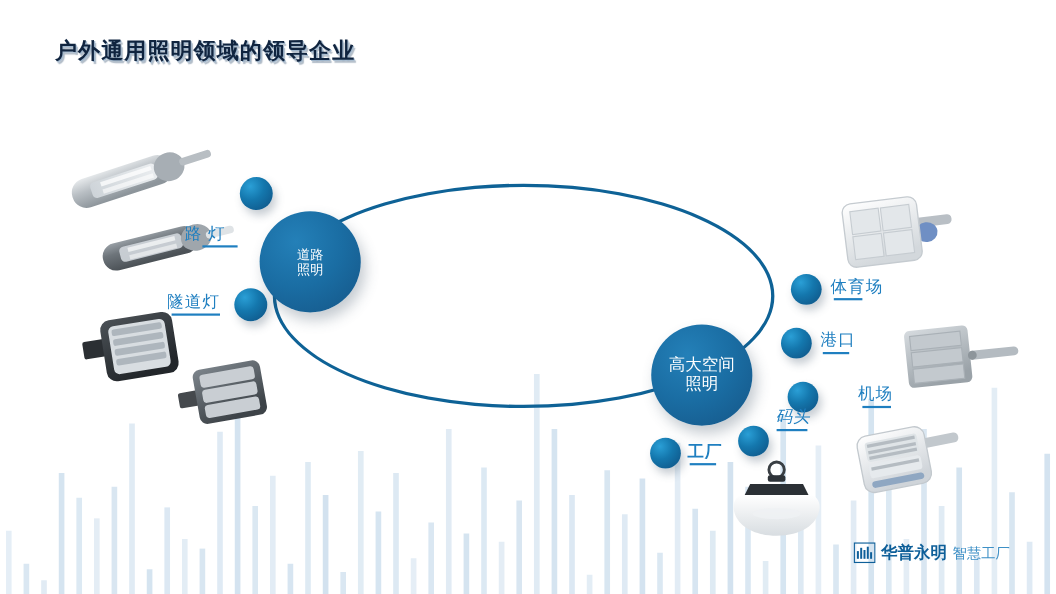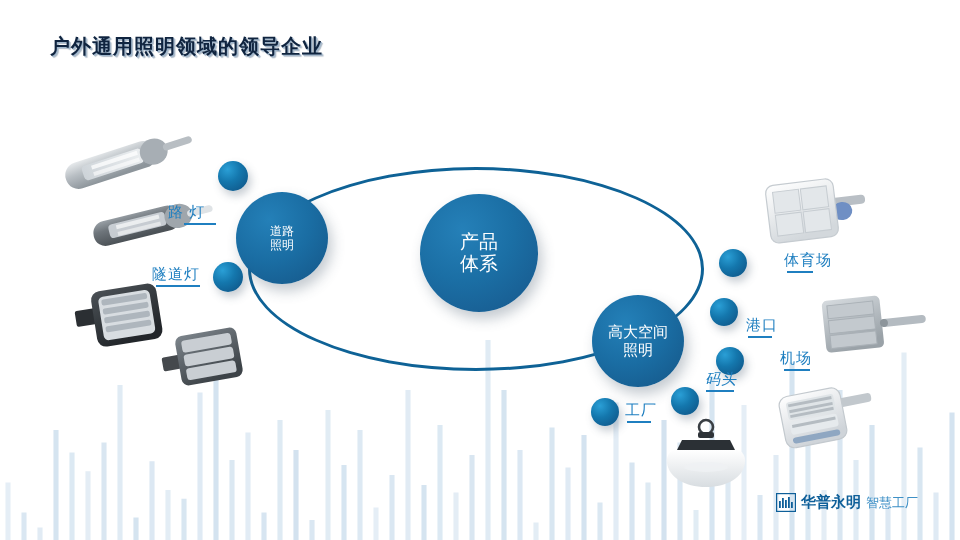--- a/index.html
+++ b/index.html
@@ -299,26 +299,20 @@
     </defs>
     <path d="M52 6 a7 7 0 0 1 0 14 a7 7 0 0 1 0-14z" fill="none" stroke="#3a3f44" stroke-width="2.6"></path>
     <rect x="44" y="18" width="16" height="6" rx="2" fill="#2e3338"></rect>
     <path d="M28 26 h48 l5 10 h-58z" fill="#2b3035"></path>
     <path d="M22 36 h60 c6 0 10 6 9 13 c-2 14 -17 24 -39 24 c-22 0 -37 -10 -39 -24 c-1 -7 3 -13 9 -13z" fill="url(#gUfo)"></path>
     <ellipse cx="52" cy="53" rx="22" ry="5" fill="#eef1f3" opacity=".85"></ellipse>
   </svg>
 
   <div id="orbit-ellipse"></div>
 
-  <div class="hub" id="hub-center">
-    <div>
-      <div>产品</div>
-      <div>体系</div>
-    </div>
-  </div>
 
   <div class="hub" id="hub-road">
     <div>
       <div>道路</div>
       <div>照明</div>
     </div>
   </div>
 
   <div class="hub" id="hub-highbay">
     <div>
@@ -336,37 +330,37 @@
   <div class="node-dot" style="left:591px;top:398px;width:28px;height:28px;"></div>
 
   <div class="node-label" style="left:168px;top:163px;margin-top:40px;">
     <span>路 灯</span>
     <span class="u" style="width:32px;margin-left:16px;"></span>
   </div>
   <div class="node-label" style="left:152px;top:265px;">
     <span>隧道灯</span>
     <span class="u" style="width:44px;margin-left:4px;"></span>
   </div>
-  <div class="node-label" style="left:755px;top:251px;margin-left:29px;">
+  <div class="node-label" style="left:755px;top:251px;">
     <span>体育场</span>
     <span class="u" style="width:26px;margin-left:3px;"></span>
   </div>
-  <div class="node-label" style="left:746px;top:316px;">
+  <div class="node-label" style="left:746px;top:300px;">
     <span>港口</span>
     <span class="u" style="width:24px;margin-left:2px;"></span>
   </div>
   <div class="node-label" style="left:780px;top:349px;">
     <span>机场</span>
     <span class="u" style="width:26px;margin-left:4px;"></span>
   </div>
   <div class="node-label" style="left:705px;top:370px;font-style:italic;">
     <span>码头</span>
     <span class="u" style="width:28px;margin-left:1px;"></span>
   </div>
-  <div class="node-label" style="left:625px;top:401px;">
+  <div class="node-label" style="left:625px;top:401px;font-weight:bold;">
     <span>工厂</span>
     <span class="u" style="width:24px;margin-left:2px;"></span>
   </div>
 
   <div id="brand-logo">
     <svg id="logo-mark" viewBox="0 0 20 19">
       <rect x="0.6" y="0.6" width="18.8" height="17.8" fill="none" stroke="#0e5f99" stroke-width="1.2"></rect>
       <g fill="#0e5f99">
         <rect x="3" y="8" width="1.8" height="7"></rect>
         <rect x="6" y="5" width="1.8" height="10"></rect>

